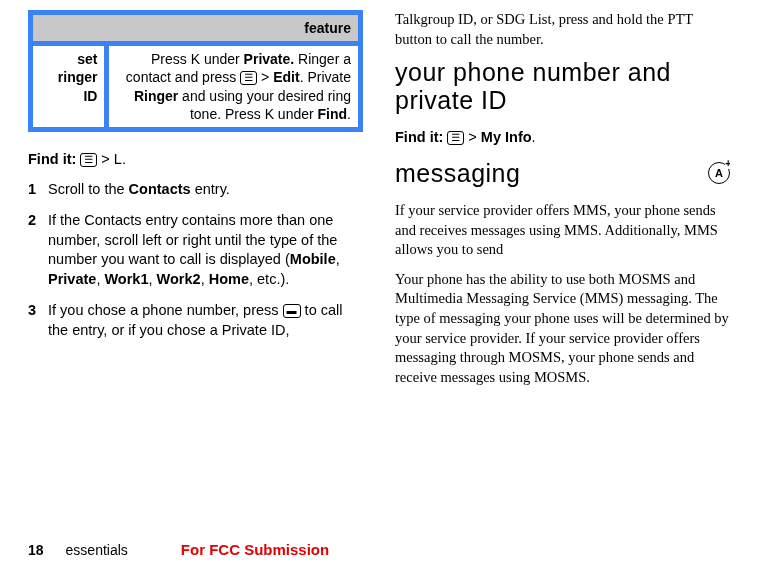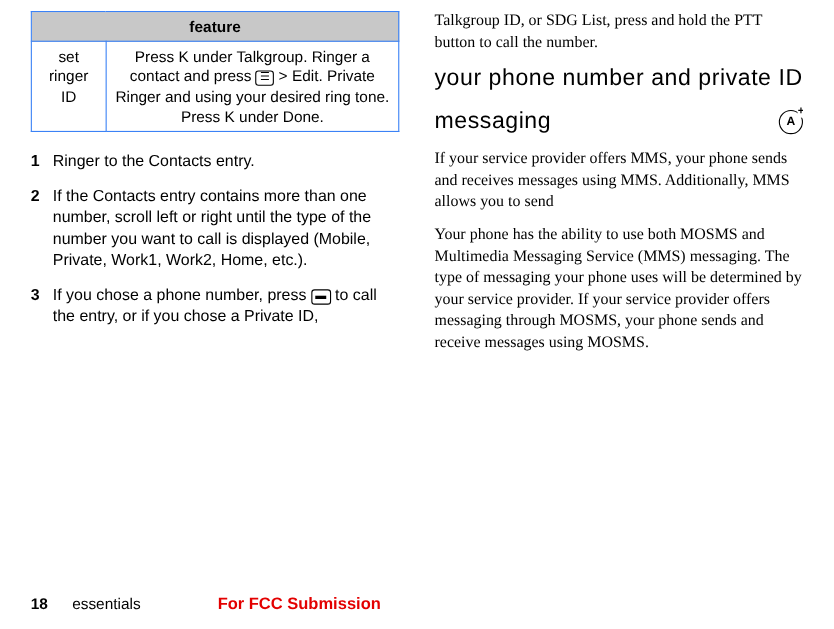--- a/index.html
+++ b/index.html
@@ -20,36 +20,36 @@
       flex: 1;
       min-width: 0;
     }
     table.feature-table {
       border-collapse: collapse;
       width: 100%;
       margin-bottom: 18px;
     }
     table.feature-table th,
     table.feature-table td {
-      border: 1px solid #3b82f6;
+      border: 5px solid #3b82f6;
       padding: 4px 7px;
-      text-align: center;
+      text-align: right;
       vertical-align: top;
       font-size: 14px;
       line-height: 1.3;
     }
     table.feature-table th {
       background: #c8c8c8;
       font-weight: bold;
     }
     .th-feature { width: 36%; }
     h1.section {
       font-family: "Century Gothic", "Trebuchet MS", Arial, sans-serif;
       font-weight: normal;
-      font-size: 21px;
+      font-size: 25px;
       letter-spacing: 0.5px;
       margin: 6px 0 14px 0;
       line-height: 1.1;
     }
     .find-it {
       font-size: 14.5px;
       margin-bottom: 10px;
       line-height: 1.35;
     }
     ol.steps {
@@ -88,21 +88,21 @@
       font-size: 14px;
       margin-right: 22px;
     }
     .footer-label {
       font-size: 14px;
     }
     .fcc {
       color: #e30000;
       font-weight: bold;
       font-size: 15px;
-      margin-left: 70px;
+      margin-left: 53px;
     }
     .icon-btn {
       display: inline-block;
       border: 1.4px solid #000;
       border-radius: 3px;
       font-size: 10px;
       padding: 0 3px;
       line-height: 1.2;
       vertical-align: 1px;
       background: #fff;
@@ -124,51 +124,55 @@
     }
     .icon-circle::after {
       content: "+";
       position: absolute;
       top: -4px;
       right: -2px;
       font-size: 10px;
       background: #fff;
       line-height: 1;
     }
-    .b { font-weight: normal; }
+    .b { font-weight: bold; }
     .msg-heading-row { overflow: hidden; }
   </style>
 </head>
 <body>
 
 <div class="page">
 
   <div class="col">
 
     <table class="feature-table">
       <tbody>
           <tr>
         <th class="th-feature" colspan="2">feature</th>
       </tr>
       <tr>
         <td class="b">set ringer ID</td>
         <td>
-          <span>Press </span><span>K</span><span> under </span><span class="b">Talkgroup.</span><span> Ringer a contact and press </span><span class="icon-btn">☰</span><span> &gt; </span><span class="b">Edit</span><span>. Private </span><span class="b">Ringer</span><span> and using your desired ring tone. Press </span><span>K</span><span> under </span><span class="b">Done</span><span>.</span>
+          <span>Press </span><span>K</span><span> under </span><span class="b">Private.</span><span> Ringer a contact and press </span><span class="icon-btn">☰</span><span> &gt; </span><span class="b">Edit</span><span>. Private </span><span class="b">Ringer</span><span> and using your desired ring tone. Press </span><span>K</span><span> under </span><span class="b">Find</span><span>.</span>
         </td>
       </tr>
     </tbody>
       </table>
 
 
+    <p class="find-it">
+      <span class="b">Find it:</span>
+      <span class="icon-btn">☰</span><span> &gt; </span><span>L</span><span>.</span>
+    </p>
 
     <ol class="steps">
       <li>
         <span class="num">1</span>
         <span class="txt">
-          <span>Ringer to the </span><span class="b">Contacts</span><span> entry.</span>
+          <span>Scroll to the </span><span class="b">Contacts</span><span> entry.</span>
         </span>
       </li>
       <li>
         <span class="num">2</span>
         <span class="txt">
           <span>If the Contacts entry contains more than one number, scroll left or right until the type of the number you want to call is displayed (</span><span class="b">Mobile</span><span>, </span><span class="b">Private</span><span>, </span><span class="b">Work1</span><span>, </span><span class="b">Work2</span><span>, </span><span class="b">Home</span><span>, etc.).</span>
         </span>
       </li>
       <li>
         <span class="num">3</span>
@@ -179,20 +183,24 @@
     </ol>
 
   </div>
 
   <div class="col">
 
     <p class="para">Talkgroup ID, or SDG List, press and hold the PTT button to call the number.</p>
 
     <h1 class="section">your phone number and private ID</h1>
 
+    <p class="find-it">
+      <span class="b">Find it:</span>
+      <span class="icon-btn">☰</span><span> &gt; </span><span class="b">My Info</span><span>.</span>
+    </p>
 
     <div class="msg-heading-row">
       <span class="icon-circle">A</span>
       <h1 class="section" style="margin-top:2px;">messaging</h1>
     </div>
 
     <p class="para">If your service provider offers MMS, your phone sends and receives messages using MMS. Additionally, MMS allows you to send</p>
 
     <p class="para">Your phone has the ability to use both MOSMS and Multimedia Messaging Service (MMS) messaging. The type of messaging your phone uses will be determined by your service provider. If your service provider offers messaging through MOSMS, your phone sends and receive messages using MOSMS.</p>
 

